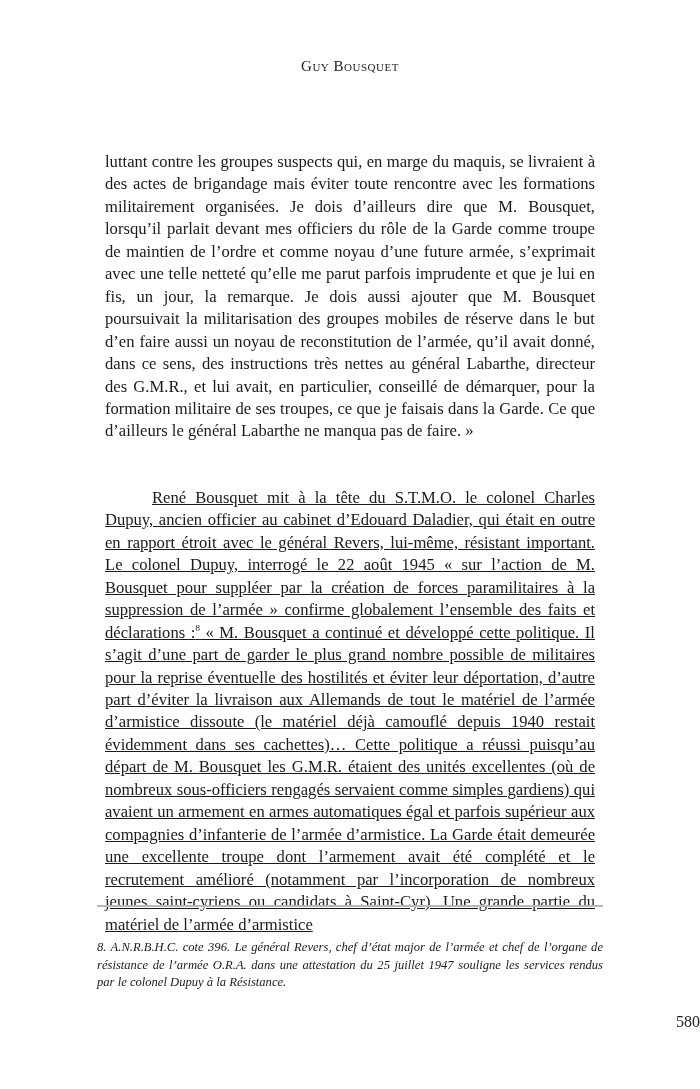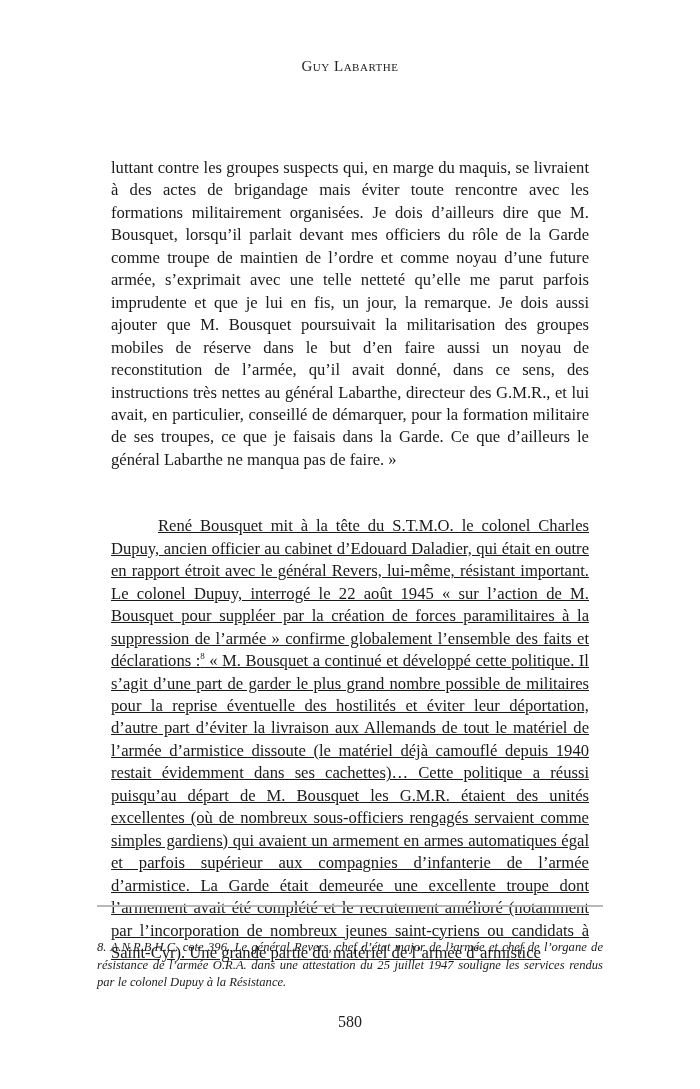--- a/index.html
+++ b/index.html
@@ -2,33 +2,33 @@
 <html><head>
 <meta charset="utf-8">
 <style>
   html, body { margin: 0; padding: 0; background: #ffffff; }
   body { width: 700px; height: 1089px; position: relative; overflow: hidden;
          font-family: "Liberation Serif", "DejaVu Serif", serif; color: #1a1a1a; }
   .running-head { position: absolute; top: 58px; left: 0; width: 700px; text-align: center;
                   font-size: 15px; letter-spacing: 0.5px; font-variant: small-caps; color: #222; }
   .body-text { position: absolute; left: 97px; width: 506px; top: 143px;
                font-size: 16.6px; line-height: 22.45px; text-align: justify; }
-  .para { margin: 14px; }
+  .para { margin: 8px; }
   .para.p2 { margin-top: 44px; text-indent: 47px; text-decoration: underline; }
   .fn-ref { font-size: 9px; vertical-align: super; line-height: 0; }
   .fn-rule { position: absolute; left: 97px; width: 506px; top: 905px; height: 2px; background: #b8b8b8; }
   .footnote { position: absolute; left: 97px; width: 506px; top: 939px;
               font-size: 12.6px; line-height: 17.5px; font-style: italic; text-align: justify; }
-  .page-number { position: absolute; top: 1013px; left: 0; width: 700px; text-align: center;
+  .page-number { position: absolute; top: 1013px; left: 0; width: 700px; text-align: right;
                  font-size: 16px; color: #222; }
 </style>
 </head>
 <body>
 
-<div class="running-head">Guy Labarthe</div>
+<div class="running-head">Guy Bousquet</div>
 
 <div class="body-text">
   <p class="para p1">luttant contre les groupes suspects qui, en marge du maquis, se livraient à des actes de brigandage mais éviter toute rencontre avec les formations militairement organisées. Je dois d’ailleurs dire que M. Bousquet, lorsqu’il parlait devant mes officiers du rôle de la Garde comme troupe de maintien de l’ordre et comme noyau d’une future armée, s’exprimait avec une telle netteté qu’elle me parut parfois imprudente et que je lui en fis, un jour, la remarque. Je dois aussi ajouter que M. Bousquet poursuivait la militarisation des groupes mobiles de réserve dans le but d’en faire aussi un noyau de reconstitution de l’armée, qu’il avait donné, dans ce sens, des instructions très nettes au général Labarthe, directeur des G.M.R., et lui avait, en particulier, conseillé de démarquer, pour la formation militaire de ses troupes, ce que je faisais dans la Garde. Ce que d’ailleurs le général Labarthe ne manqua pas de faire. »</p>
   <p class="para p2"><span>René Bousquet mit à la tête du S.T.M.O. le colonel Charles Dupuy, ancien officier au cabinet d’Edouard Daladier, qui était en outre en rapport étroit avec le général Revers, lui-même, résistant important. Le colonel Dupuy, interrogé le 22 août 1945 « sur l’action de M. Bousquet pour suppléer par la création de forces paramilitaires à la suppression de l’armée » confirme globalement l’ensemble des faits et déclarations :</span><span class="fn-ref">8</span><span> « M. Bousquet a continué et développé cette politique. Il s’agit d’une part de garder le plus grand nombre possible de militaires pour la reprise éventuelle des hostilités et éviter leur déportation, d’autre part d’éviter la livraison aux Allemands de tout le matériel de l’armée d’armistice dissoute (le matériel déjà camouflé depuis 1940 restait évidemment dans ses cachettes)… Cette politique a réussi puisqu’au départ de M. Bousquet les G.M.R. étaient des unités excellentes (où de nombreux sous-officiers rengagés servaient comme simples gardiens) qui avaient un armement en armes automatiques égal et parfois supérieur aux compagnies d’infanterie de l’armée d’armistice. La Garde était demeurée une excellente troupe dont l’armement avait été complété et le recrutement amélioré (notamment par l’incorporation de nombreux jeunes saint-cyriens ou candidats à Saint-Cyr). Une grande partie du matériel de l’armée d’armistice</span></p>
 </div>
 
 <div class="fn-rule"></div>
 
 <div class="footnote"><span>8.</span><span> A.N.R.B.H.C. cote 396. Le général Revers, chef d’état major de l’armée et chef de l’organe de résistance de l’armée O.R.A. dans une attestation du 25 juillet 1947 souligne les services rendus par le colonel Dupuy à la Résistance.</span></div>
 

